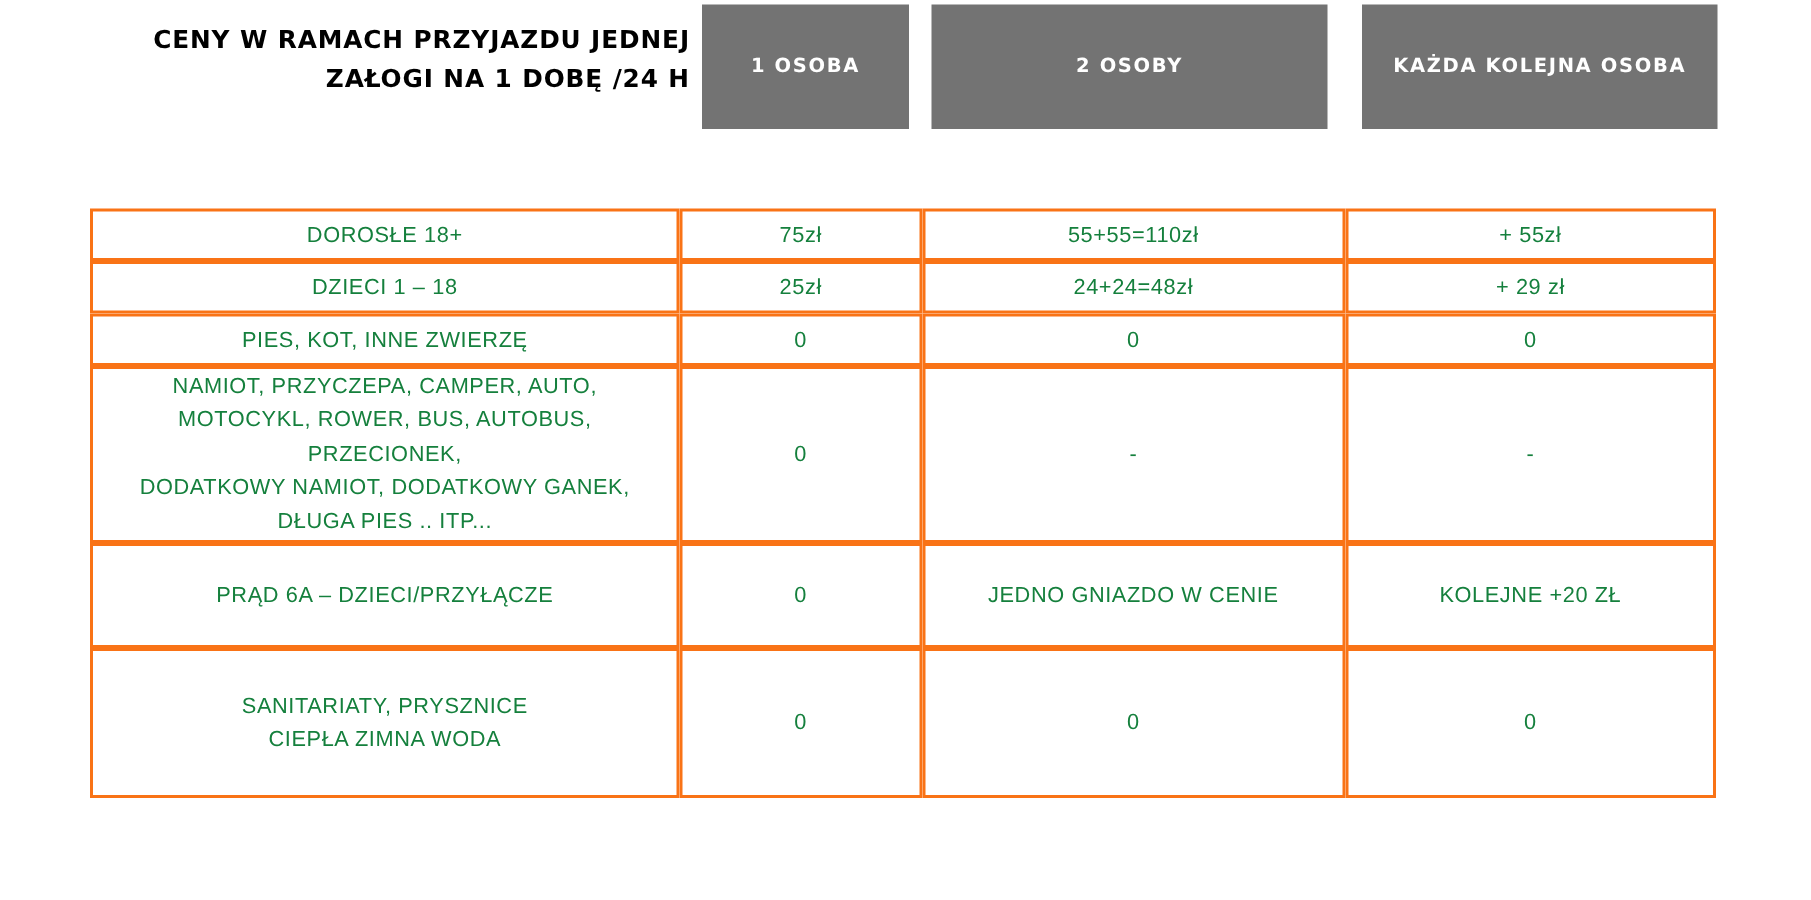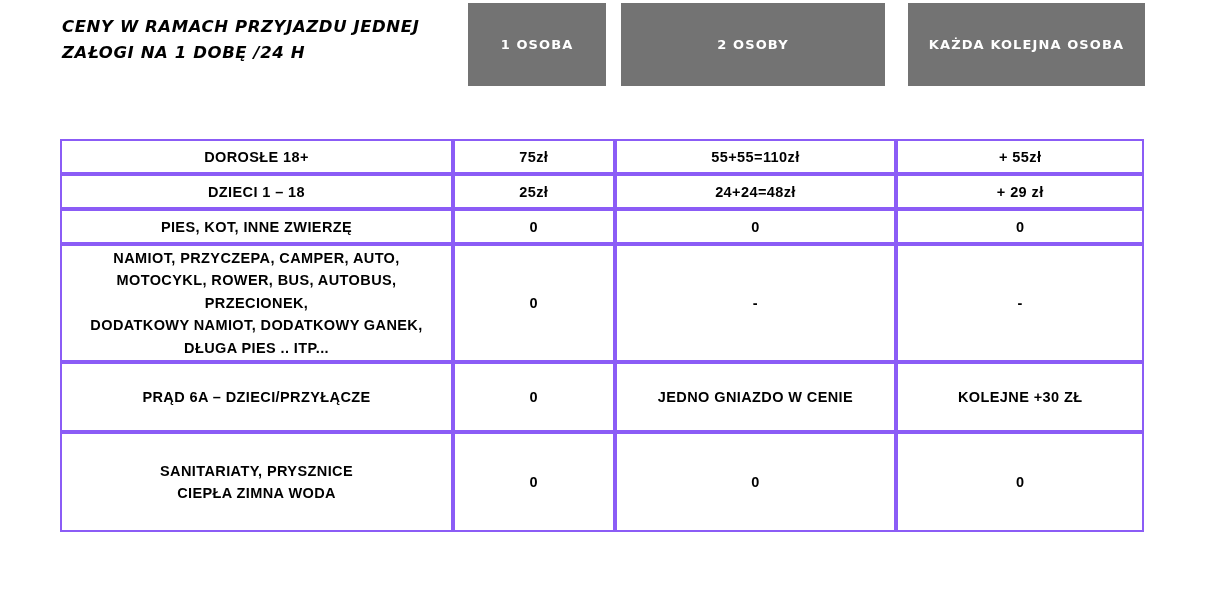--- a/index.html
+++ b/index.html
@@ -22,29 +22,28 @@
     top: 0;
     left: 0;
     width: 1207px;
     height: 96px;
   }
   .header-title {
     position: absolute;
     left: 62px;
     top: 14px;
     width: 398px;
-    text-align: left;
+    text-align: right;
     font-family: "DejaVu Sans", sans-serif;
     font-weight: bold;
     font-size: 16.5px;
     letter-spacing: 0.6px;
     line-height: 1.6;
     color: #000000;
     text-transform: uppercase;
-    font-style: italic;
   }
   .hdr-box {
     position: absolute;
     top: 3px;
     height: 83px;
     background: #737373;
     color: #ffffff;
     display: flex;
     align-items: center;
     justify-content: center;
@@ -61,29 +60,28 @@
   
   .table {
     position: absolute;
     left: 60px;
     top: 139px;
     width: 1084px;
     border-collapse: separate;
     border-spacing: 0;
   }
   .table td {
-    border: 2px solid #8b5cf6;
+    border: 2px solid #f97316;
     vertical-align: middle;
     text-align: center;
     font-size: 14.5px;
     letter-spacing: 0.4px;
-    color: #000000;
+    color: #15803d;
     background: #ffffff;
     padding: 0 6px;
-    font-weight: bold;
   }
   .col-label { width: 398px; }
   .col-1     { width: 156px; }
   .col-2     { width: 282px; }
   .col-3     { width: 246px; margin-top: 24px; }
 
   .row-slim td { height: 31px; }
   .row-tall td { height: 114px; }
   .row-mid  td { height: 66px; }
   .row-big  td { height: 96px; }
@@ -147,21 +145,21 @@
       </td>
       <td class="col-1">0</td>
       <td class="col-2">-</td>
       <td class="col-3">-</td>
     </tr>
 
     <tr class="row-mid">
       <td class="col-label">PRĄD  6A – DZIECI/PRZYŁĄCZE</td>
       <td class="col-1">0</td>
       <td class="col-2">JEDNO GNIAZDO W CENIE</td>
-      <td class="col-3">KOLEJNE +30 ZŁ</td>
+      <td class="col-3">KOLEJNE +20 ZŁ</td>
     </tr>
 
     <tr class="row-big">
       <td class="col-label cell-label-multiline">
         <div>SANITARIATY, PRYSZNICE</div>
         <div>CIEPŁA ZIMNA WODA</div>
       </td>
       <td class="col-1">0</td>
       <td class="col-2">0</td>
       <td class="col-3">0</td>

